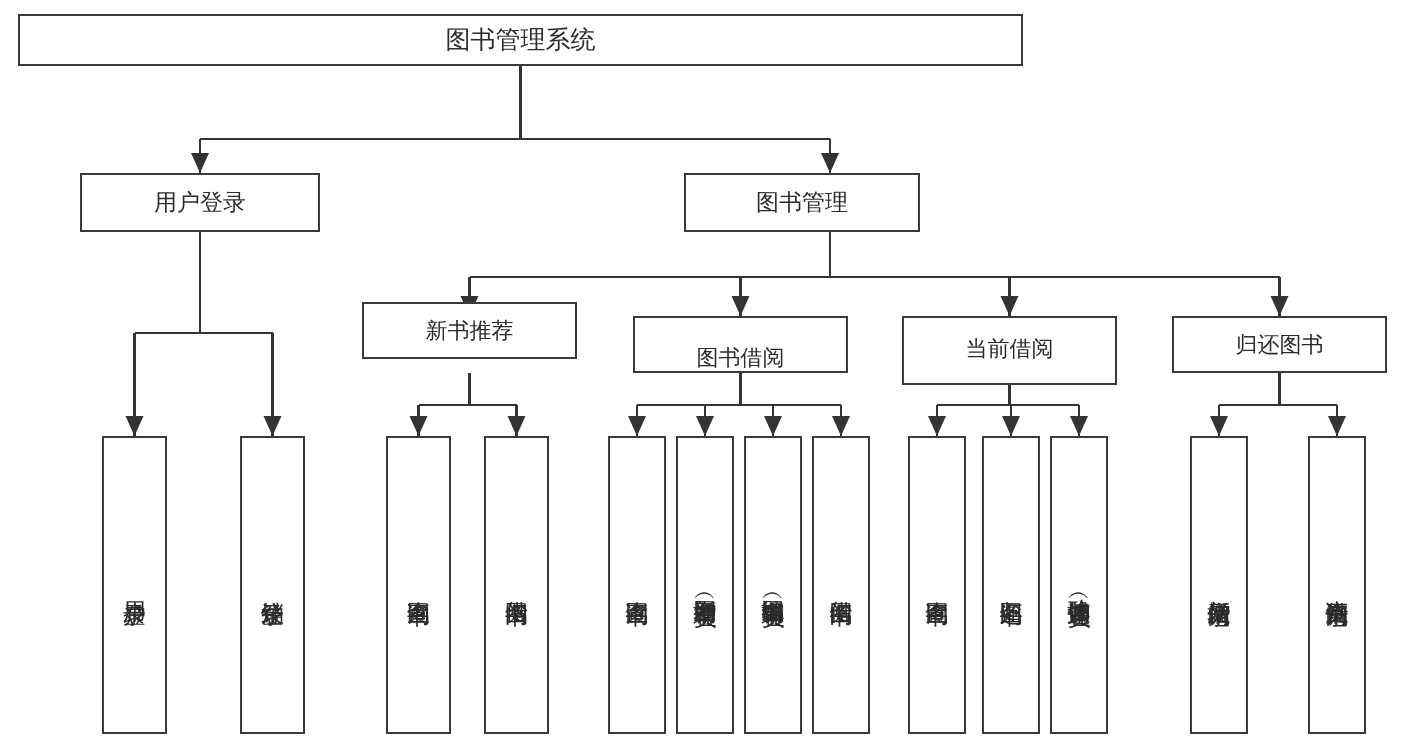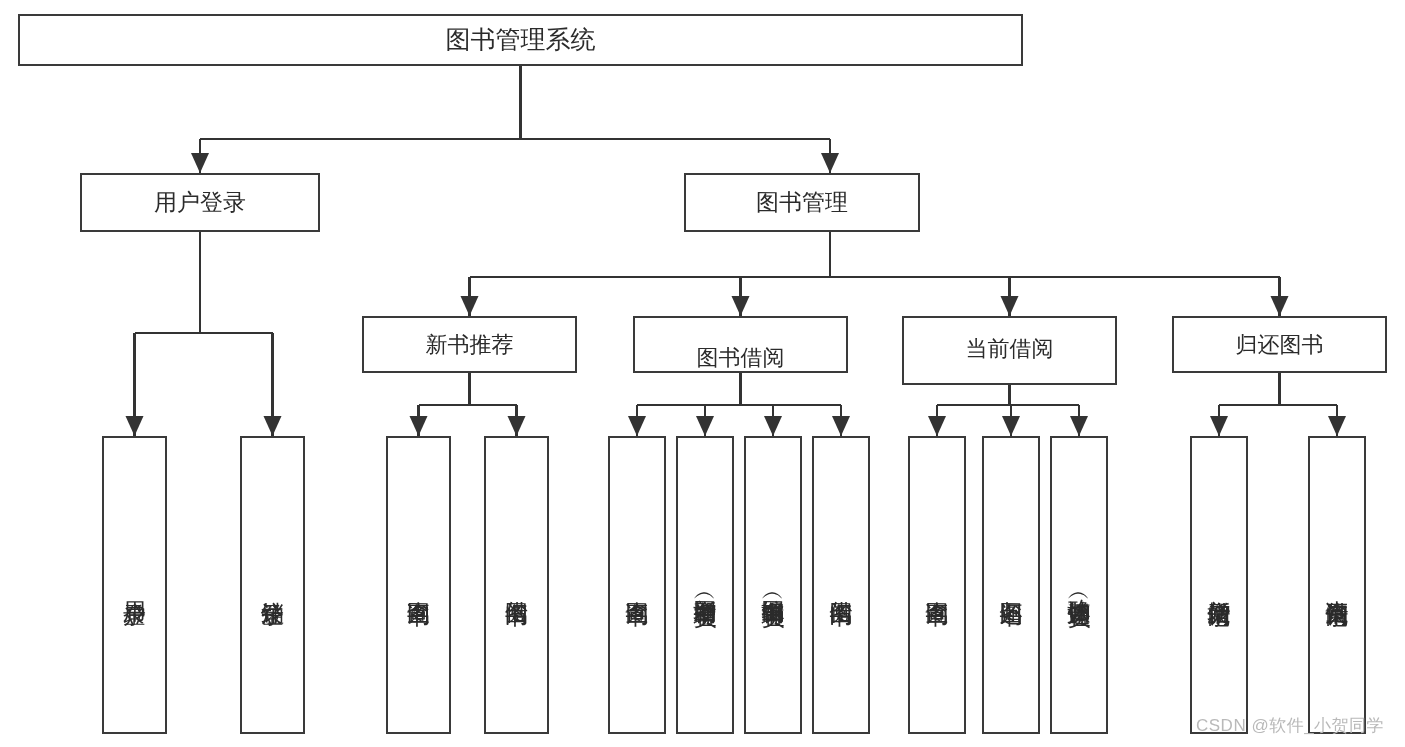--- a/index.html
+++ b/index.html
@@ -123,21 +123,21 @@
   <div id="nodes">
       <div class="node node-root horizontal" style="left: 18px; top: 14px; width: 1005px; height: 52px;">
         <span>图书管理系统</span>
       </div>
       <div class="node node-level1 horizontal" style="left: 80px; top: 173px; width: 240px; height: 59px;">
         <span>用户登录</span>
       </div>
       <div class="node node-level1 horizontal" style="left: 684px; top: 173px; width: 236px; height: 59px;">
         <span>图书管理</span>
       </div>
-      <div class="node node-level2 horizontal" style="left: 362px; top: 316px; width: 215px; height: 57px;">
+      <div class="node node-level2 horizontal" style="left: 362px; top: 302px; width: 215px; height: 57px;">
         <span>新书推荐</span>
       </div>
       <div class="node node-level2 horizontal" style="left: 633px; top: 316px; width: 215px; height: 57px; align-items: flex-end;">
         <span>图书借阅</span>
       </div>
       <div class="node node-level2 horizontal" style="left: 902px; top: 316px; width: 215px; height: 69px; font-family: Liberation Mono, monospace;">
         <span>当前借阅</span>
       </div>
       <div class="node node-level2 horizontal" style="left: 1172px; top: 316px; width: 215px; height: 57px;">
         <span>归还图书</span>
@@ -176,15 +176,14 @@
         <span>确认归还（管理员）</span>
       </div>
       <div class="node node-leaf vertical" style="left: 1190px; top: 436px; width: 58px; height: 298px;">
         <span>新增借阅记录</span>
       </div>
       <div class="node node-leaf vertical" style="left: 1308px; top: 436px; width: 58px; height: 298px;">
         <span>查询借阅记录</span>
       </div>
     </div>
 
-  <div class="watermark" style="left: 1196px; top: 714px;">CSDN @软件_小贺同学</div>
 
 </div>
 
 </body></html>

